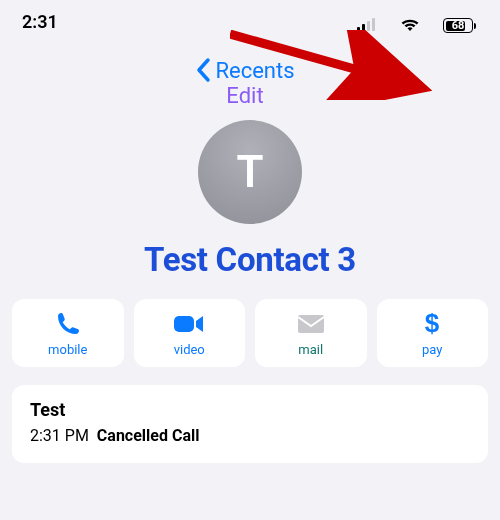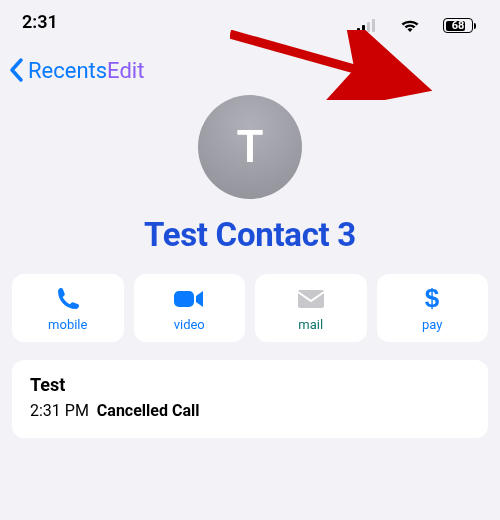--- a/index.html
+++ b/index.html
@@ -15,21 +15,21 @@
       display: flex;
       justify-content: space-between;
       align-items: center;
       padding: 10px 24px 6px 22px;
       font-size: 18px;
       font-weight: 600;
       color: #000;
     }
     .status-right {
       display: flex;
-      align-items: center;
+      align-items: flex-start;
       gap: 23px;
       margin-top: 8px;
     }
     .signal svg, .wifi svg { display: block; }
     .battery {
       display: flex;
       align-items: center;
       position: relative;
     }
     .battery-body {
@@ -65,20 +65,21 @@
       background: #000;
       border-radius: 0 2px 2px 0;
       margin-left: 1px;
     }
 
     .nav-bar {
       display: flex;
       align-items: center;
       padding: 18px 18px 10px 8px;
       position: relative;
+      flex-direction: column;
     }
     .back-btn {
       display: flex;
       align-items: center;
       color: #0a7aff;
       font-size: 22px;
       font-weight: 400;
       gap: 2px;
       cursor: pointer;
     }

